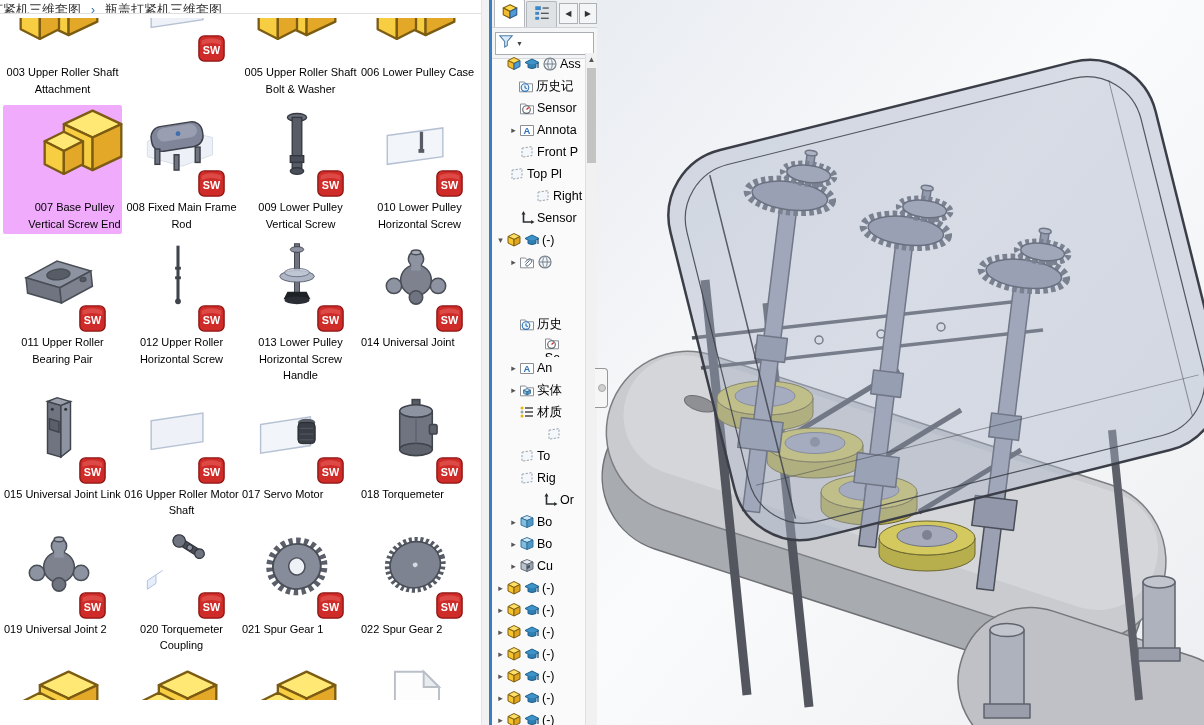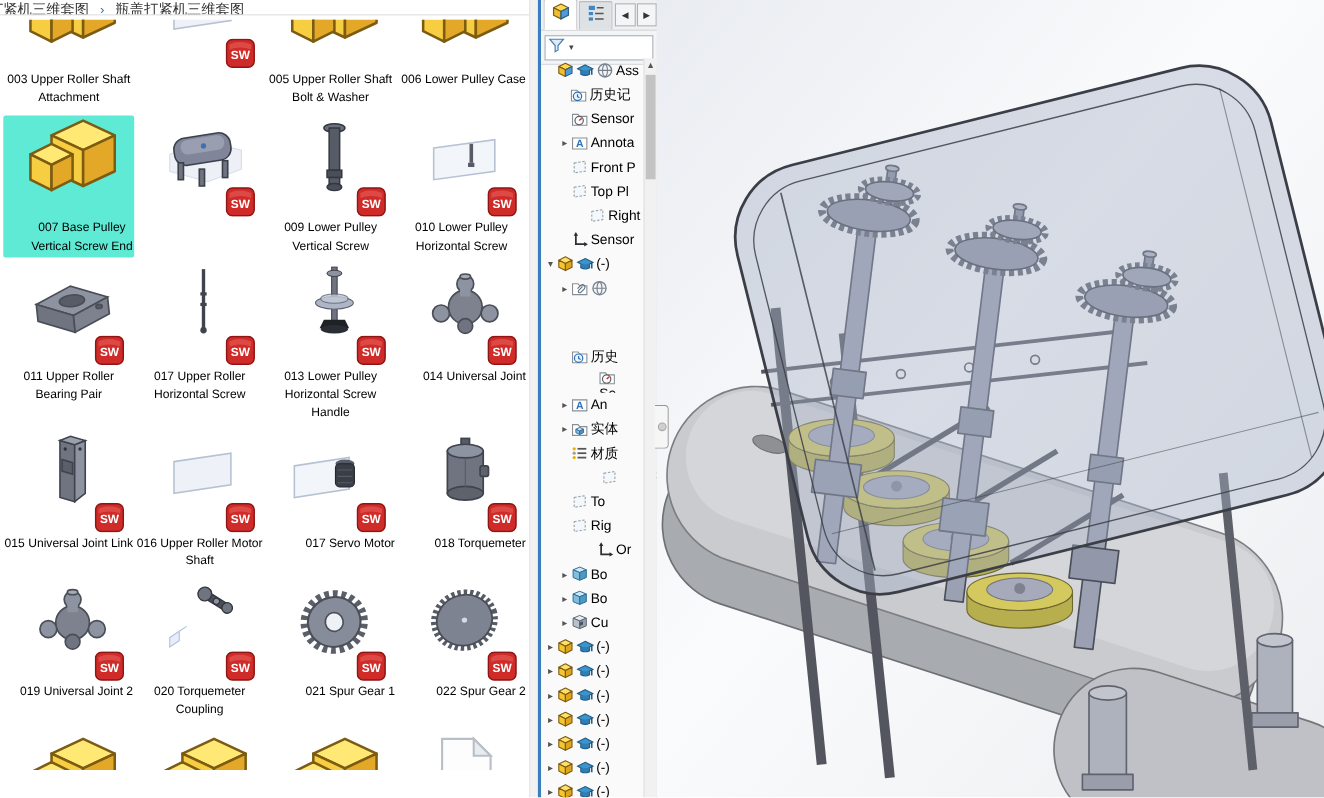--- a/index.html
+++ b/index.html
@@ -8,22 +8,22 @@
 
   
   .file-panel{position:absolute;left:0;top:0;width:481px;height:725px;background:#fff;overflow:hidden;}
   .breadcrumb{height:13px;overflow:hidden;border-bottom:1px solid #e0e0e0;white-space:nowrap;}
   .breadcrumb .bc-inner{display:inline-block;margin-top:-7px;margin-left:-10px;font-size:13px;color:#333;}
   .bc-sep{color:#2b6cb5;margin:0 10px;font-size:12px;}
   .scroll-lane-left{position:absolute;left:481px;top:0;width:8px;height:725px;background:#f2f2f2;border-left:1px solid #e6e6e6;}
   .win-border{position:absolute;left:489px;top:0;width:3px;height:725px;background:#3a7ebf;}
 
   .file-grid{display:grid;grid-template-columns:repeat(4,119px);padding:2px 0 0 3px;row-gap:6px;}
-  .file-item{display:flex;flex-direction:column;align-items:flex-end;padding:2px 1px;border-radius:2px;}
-  .file-item.selected{background:#5eead4;padding-left:25px;}
+  .file-item{display:flex;flex-direction:column;align-items:flex-start;padding:2px 1px;border-radius:2px;}
+  .file-item.selected{background:#f0abfc;padding-left:25px;}
   .thumb-wrap{position:relative;width:110px;height:92px;display:flex;align-items:flex-end;justify-content:center;overflow:hidden;}
   .thumb-wrap svg.big{width:92px;height:92px;flex:0 0 auto;}
   .clip-top .thumb-wrap{height:46px;}
   .clip-bottom .thumb-wrap{height:36px;align-items:flex-start;}
   .sw-badge{position:absolute;right:8px;bottom:2px;width:27px;height:27px;}
   .file-label{font-size:11px;line-height:1.5;text-align:center;color:#000;max-width:117px;}
 
   
   .fm-panel{position:absolute;left:492px;top:0;width:105px;height:725px;background:#fafafa;border-right:1px solid #b9bdc2;}
   .fm-tabs{height:27px;background:#eef0f1;border-bottom:1px solid #cfd2d6;display:flex;align-items:flex-end;padding-left:2px;}
@@ -147,20 +147,21 @@
                   <rect x="66" y="46" width="5" height="16" fill="#6f7480"></rect>
                 </g>
                 <circle cx="48" cy="32" r="2.5" fill="#3f6fae"></circle>
               </svg></span>
             <span class="sw-badge"><svg viewBox="0 0 30 30">
                 <rect x="1" y="1" width="28" height="28" rx="6" fill="#cf2b28" stroke="#8e1513" stroke-width="1.5"></rect>
                 <path d="M4,6 q10,-5 22,0 l0,5 q-11,-4 -22,0 z" fill="#e0524e" opacity="0.8"></path>
                 <text x="15" y="21" text-anchor="middle" font-size="12" font-weight="bold" fill="#fff">SW</text>
               </svg></span>
           </div>
+          <div class="file-label">008 Fixed Main Frame Rod</div>
         </div>
         <div class="file-item">
           <div class="thumb-wrap">
             <span><svg class="big" viewBox="0 0 96 96">
                 <g stroke="#33373f" stroke-width="1.4">
                   <ellipse cx="48" cy="15" rx="10" ry="4" fill="#6a707c"></ellipse>
                   <rect x="43" y="15" width="10" height="40" fill="#565b66"></rect>
                   <rect x="41" y="55" width="14" height="7" fill="#4a4e59"></rect>
                   <rect x="43" y="62" width="10" height="6" fill="#565b66"></rect>
                   <ellipse cx="48" cy="71" rx="7" ry="3.4" fill="#4a4e59"></ellipse>
@@ -215,21 +216,21 @@
                 <rect x="45" y="30" width="6" height="3" fill="#3f434c"></rect>
                 <rect x="45" y="40" width="6" height="3" fill="#3f434c"></rect>
                 <circle cx="48" cy="66" r="3" fill="#3f434c"></circle>
               </svg></span>
             <span class="sw-badge"><svg viewBox="0 0 30 30">
                 <rect x="1" y="1" width="28" height="28" rx="6" fill="#cf2b28" stroke="#8e1513" stroke-width="1.5"></rect>
                 <path d="M4,6 q10,-5 22,0 l0,5 q-11,-4 -22,0 z" fill="#e0524e" opacity="0.8"></path>
                 <text x="15" y="21" text-anchor="middle" font-size="12" font-weight="bold" fill="#fff">SW</text>
               </svg></span>
           </div>
-          <div class="file-label">017 Upper Roller Horizontal Screw</div>
+          <div class="file-label">012 Upper Roller Horizontal Screw</div>
         </div>
         <div class="file-item">
           <div class="thumb-wrap">
             <span><svg class="big" viewBox="0 0 96 96">
                 <rect x="45.4" y="6" width="5.2" height="52" fill="#6f7480" stroke="#3f434c"></rect>
                 <ellipse cx="48" cy="12" rx="7" ry="3" fill="#8d93a0" stroke="#3f434c"></ellipse>
                 <ellipse cx="48" cy="40" rx="18" ry="6" fill="#aeb6c6" stroke="#5b6170"></ellipse>
                 <ellipse cx="48" cy="36" rx="13" ry="4.4" fill="#c3cad8" stroke="#5b6170" opacity="0.8"></ellipse>
                 <polygon points="38,56 58,56 62,64 34,64" fill="#1e2126"></polygon>
                 <ellipse cx="48" cy="65" rx="13" ry="4" fill="#2a2d33"></ellipse>
@@ -553,21 +554,21 @@
         </div>
         <div class="tree-row" style="padding-left: 16px;">
           <span class="tw-arrow"></span>
           <span class="ticon">
             <svg viewBox="0 0 16 16">
               <polygon points="3,4.2 13,2.6 13,11.6 3,13.2" fill="#f4f8fc" stroke="#96a2ab" stroke-width="1" stroke-dasharray="2.2,1.5"></polygon>
             </svg>
           </span>
           <span class="tree-label">Front P</span>
         </div>
-        <div class="tree-row" style="padding-left: 16px;">
+        <div class="tree-row" style="padding-left: 6px;">
           <span class="tw-arrow"></span>
           <span class="ticon">
             <svg viewBox="0 0 16 16">
               <polygon points="3,4.2 13,2.6 13,11.6 3,13.2" fill="#f4f8fc" stroke="#96a2ab" stroke-width="1" stroke-dasharray="2.2,1.5"></polygon>
             </svg>
           </span>
           <span class="tree-label">Top Pl</span>
         </div>
         <div class="tree-row" style="padding-left: 32px;">
           <span class="tw-arrow"></span>

